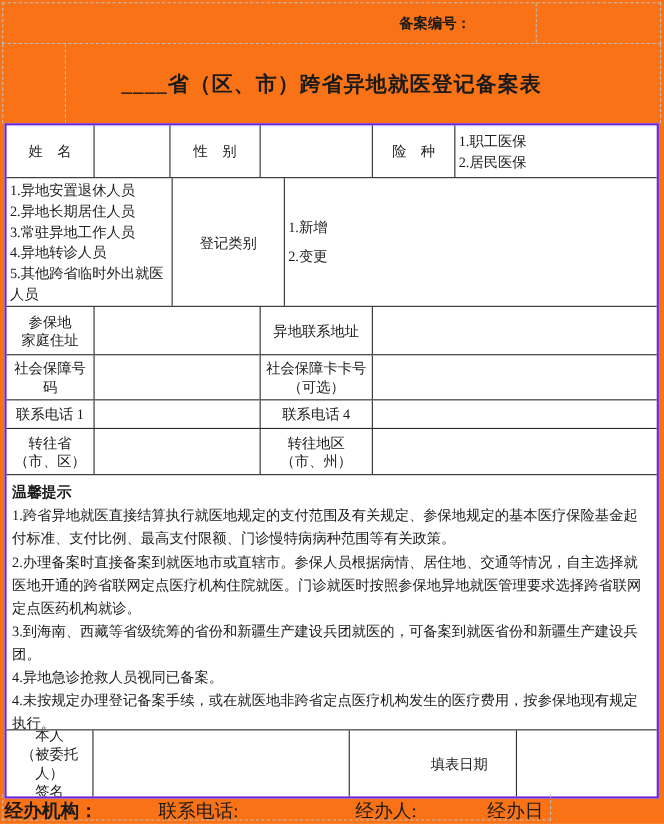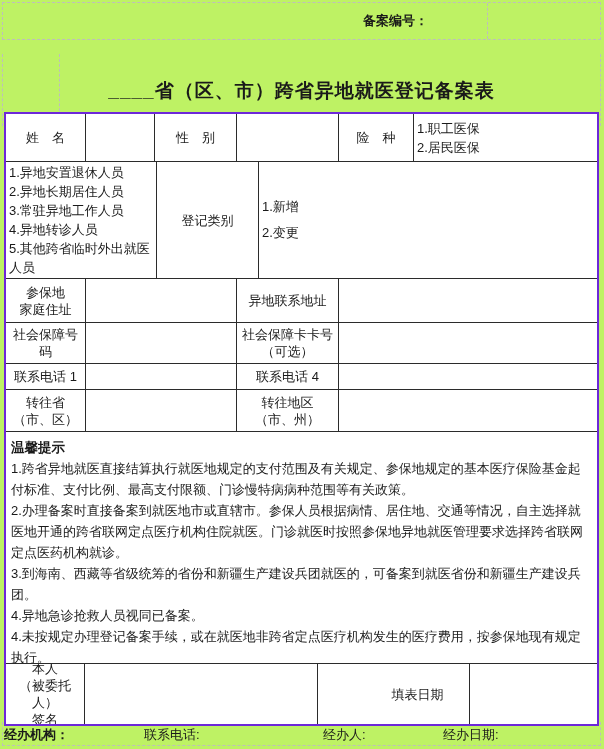--- a/index.html
+++ b/index.html
@@ -1,36 +1,36 @@
 <!DOCTYPE html>
 <html><head>
 <meta charset="utf-8">
 <style>
   * { margin:0; padding:0; box-sizing:border-box; }
   html,body { background:#fff; }
   .page {
-    position:relative; width:604px; height:749px; background:#bef264;
-    font-family:Liberation Sans, sans-serif; color:#1a1a1a;
+    position:relative; width:604px; height:749px; background:#f97316;
+    font-family:Liberation Serif, serif; color:#1a1a1a;
     overflow:hidden;
   }
   .pre { white-space:pre-line; }
   
   .top-strip {
     position:absolute; left:2px; top:2px; width:599px; height:38px;
     border:1px dashed #bdbdbd;
   }
   .top-strip .vline {
     position:absolute; left:484px; top:0; bottom:0; border-left:1px dashed #bdbdbd;
   }
   .record-no {
     position:absolute; left:360px; top:9px; font-size:13px; font-weight:bold;
   }
   
   .title-strip {
-    position:absolute; left:2px; top:54px; width:599px; height:72px;
+    position:absolute; left:2px; top:40px; width:599px; height:72px;
     border-left:1px dashed #bdbdbd; border-right:1px dashed #bdbdbd;
   }
   .title-strip .vline {
     position:absolute; left:56px; top:0; bottom:0; border-left:1px dashed #bdbdbd;
   }
   .form-title {
     margin-top:24px; text-align:center; font-size:19px; font-weight:bold;
     letter-spacing:1px;
   }
   
@@ -51,23 +51,23 @@
     font-size:13px; padding:1px 3px;
   }
   .lh19 { line-height:19px; }
   .lh26 { line-height:26px; }
   
   .tips { padding:5px 5px 0 5px; font-size:13px; line-height:21px; }
   .tips-title { font-weight:bold; font-size:13.5px; }
   .tips p { margin:0; }
   
   .footer-strip {
-    position:absolute; left:2px; top:722px; width:599px; height:24px;
+    position:absolute; left:2px; top:722px; width:499px; height:24px;
     border-left:1px dashed #bdbdbd; border-right:1px dashed #bdbdbd;
-    border-bottom:1px dashed #bdbdbd; font-size:13px;
+    border-bottom:1px dashed #bdbdbd; font-size:17px;
   }
   .footer-strip span { position:absolute; top:4px; }
   .f-agency { left:1px; font-weight:bold; }
   .f-phone  { left:141px; }
   .f-operator { left:320px; }
   .f-date   { left:440px; }
 </style>
 </head>
 <body>
 

